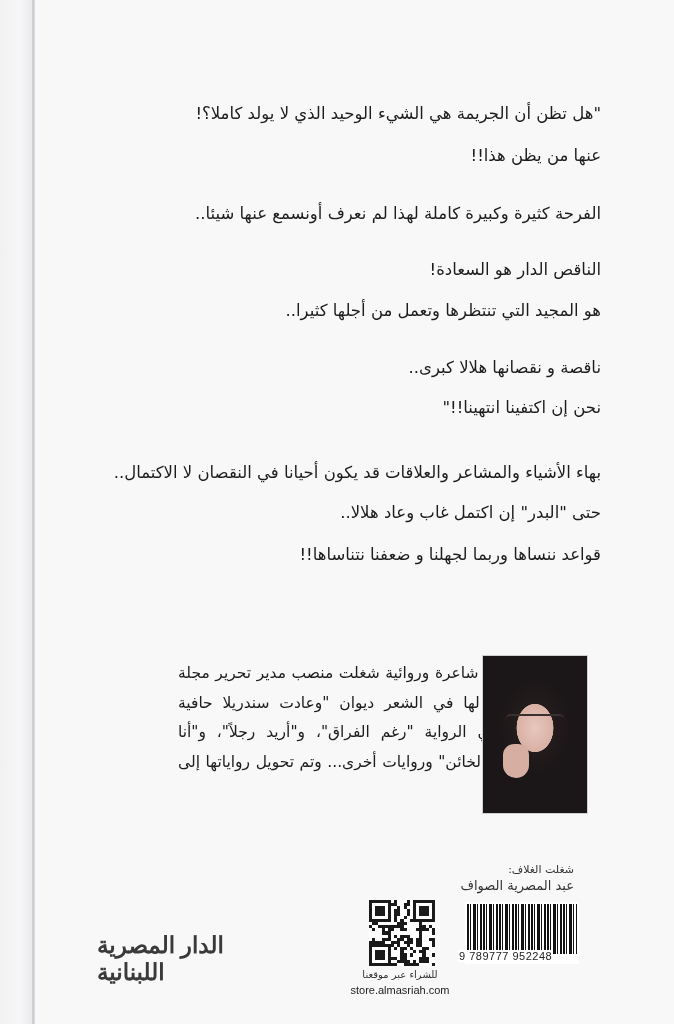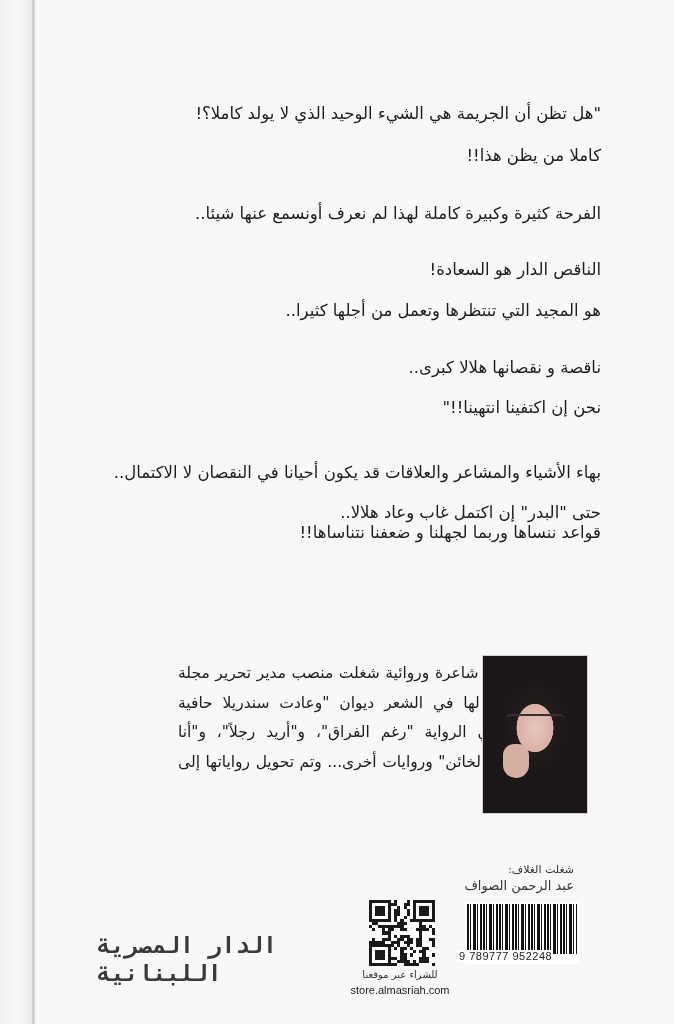--- a/index.html
+++ b/index.html
@@ -74,51 +74,51 @@
   .qr-caption {
     position:absolute; left:335px; top:969px; width:130px; text-align:center;
     direction:rtl; font-size:10px; color:#333;
   }
   .qr-url {
     position:absolute; left:335px; top:984px; width:130px; text-align:center;
     font-family:"Liberation Sans", sans-serif; font-size:11px; color:#222;
   }
   .publisher {
     position:absolute; left:97px; top:932px; width:200px; text-align:left;
-    direction:rtl; font-family:Liberation Mono, monospace; font-weight:bold;
+    direction:rtl; font-family:Liberation Serif, serif; font-weight:bold;
     font-size:23px; color:#3a3a3a; letter-spacing:-0.5px;
   }
 </style>
 </head>
 <body>
 
 <div class="spine"></div>
 <div class="spine-line"></div>
 <div class="cover"></div>
 
 <div class="text" style="top:106px;">"هل تظن أن الجريمة هي الشيء الوحيد الذي لا يولد كاملا؟!</div>
-<div class="text" style="top:148px;">كاملا من يظن هذا!!</div>
+<div class="text" style="top:148px;">عنها من يظن هذا!!</div>
 <div class="text" style="top:206px;">الفرحة كثيرة وكبيرة كاملة لهذا لم نعرف أونسمع عنها شيئا..</div>
 <div class="text" style="top:262px;">الناقص الدار هو السعادة!</div>
 <div class="text" style="top:303px;">هو المجيد التي تنتظرها وتعمل من أجلها كثيرا..</div>
 <div class="text" style="top:360px;">ناقصة و نقصانها هلالا كبرى..</div>
 <div class="text" style="top:400px;">نحن إن اكتفينا انتهينا!!"</div>
 <div class="text" style="top:465px;">بهاء الأشياء والمشاعر والعلاقات قد يكون أحيانا في النقصان لا الاكتمال..</div>
 <div class="text" style="top:505px;">حتى "البدر" إن اكتمل غاب وعاد هلالا..</div>
-<div class="text" style="top:525px;">قواعد ننساها وربما لجهلنا و ضعفنا نتناساها!!</div>
+<div class="text" style="top:547px;">قواعد ننساها وربما لجهلنا و ضعفنا نتناساها!!</div>
 
 <div class="bio">نور عبد المجيد شاعرة وروائية شغلت منصب مدير تحرير مجلة "مدى" وظهر لها في الشعر ديوان "وعادت سندريلا حافية القدمين". وفي الرواية "رغم الفراق"، و"أريد رجلاً"، و"أنا شهيرة"، و"أنا الخائن" وروايات أخرى... وتم تحويل رواياتها إلى أعمال درامية.</div>
 
 <div class="photo">
   <div class="glasses"></div>
   <div class="hand"></div>
 </div>
 
 <div class="credit-label">شغلت الغلاف:</div>
-<div class="credit-name">عبد الرحمن الصواف</div>
+<div class="credit-name">عبد المصرية الصواف</div>
 
 <div class="barcode-box"></div>
 <div class="barcode"></div>
 <div class="barcode-num"><span>9 789777 952248</span></div>
 
 <div class="qr" id="qr">
     <i style="background: rgb(26, 26, 26);"></i>
     <i style="background: rgb(26, 26, 26);"></i>
     <i style="background: rgb(26, 26, 26);"></i>
     <i style="background: rgb(26, 26, 26);"></i>

